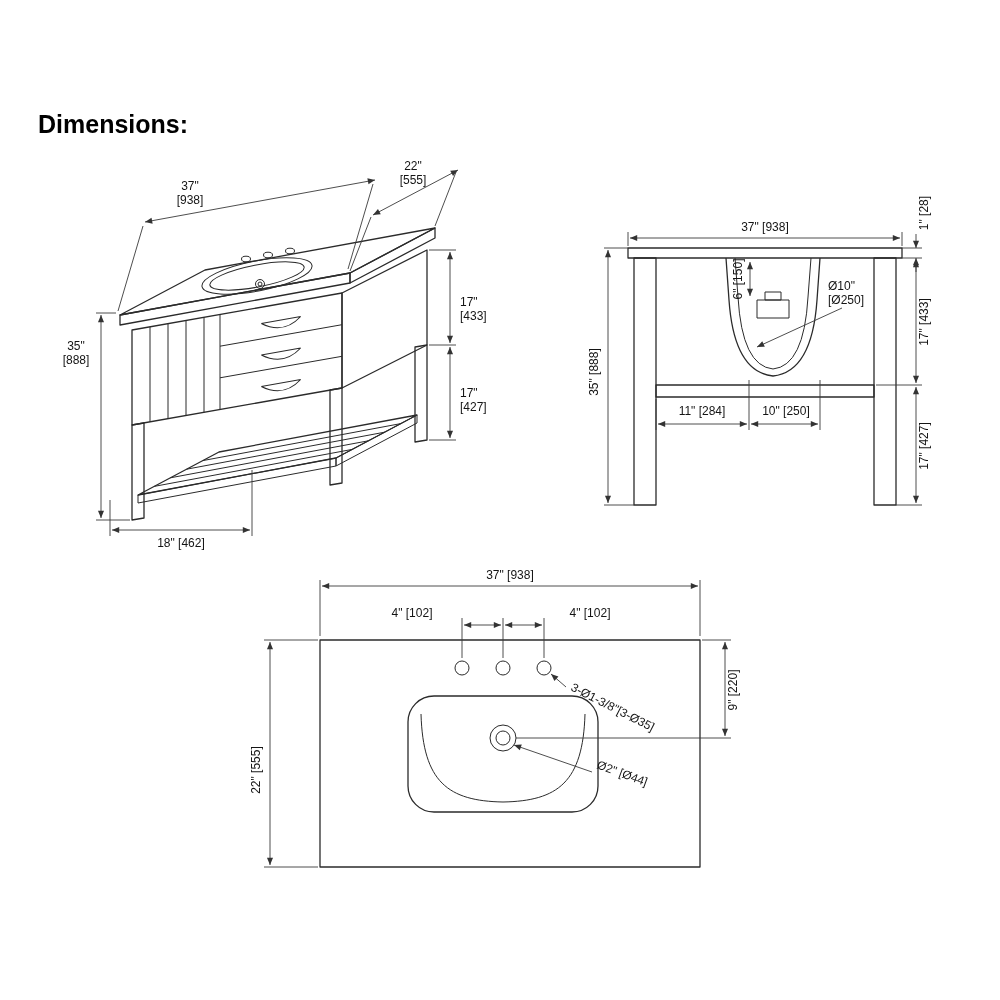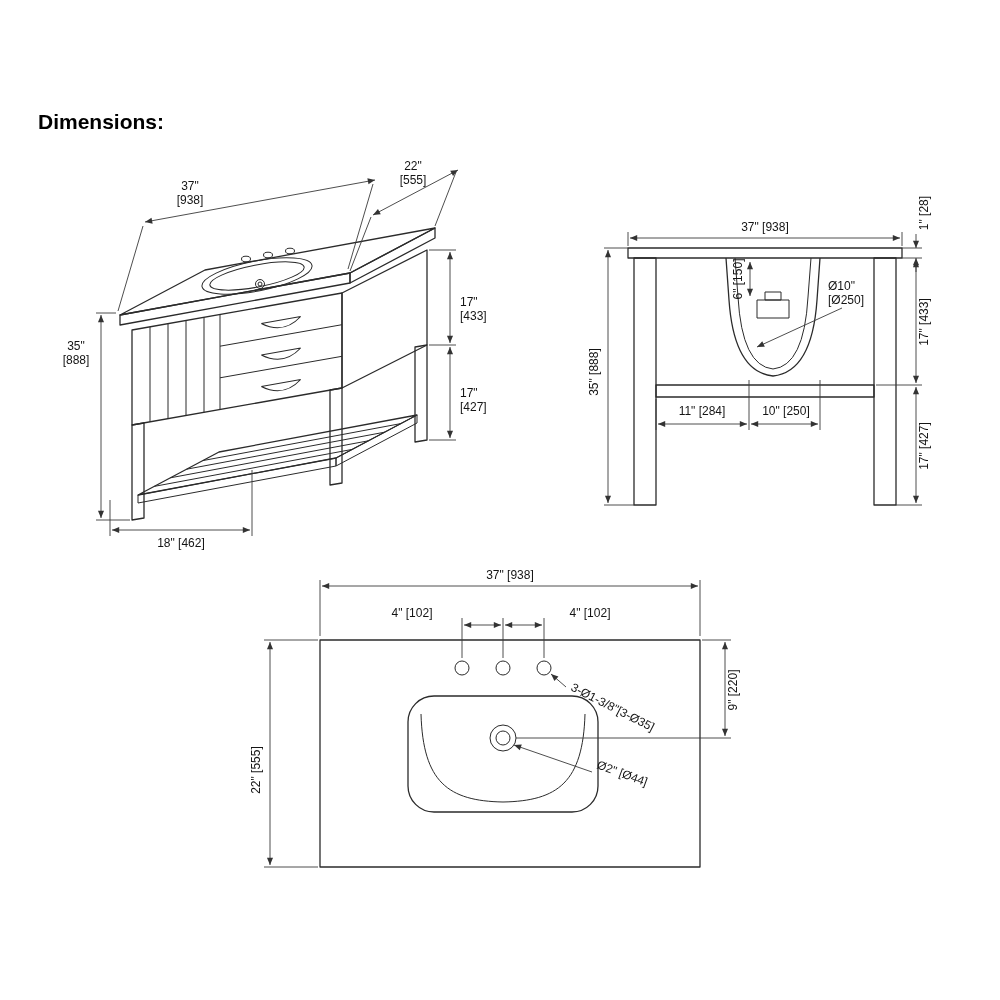--- a/index.html
+++ b/index.html
@@ -1,18 +1,18 @@
 <!DOCTYPE html>
 <html><head>
 <meta charset="utf-8">
 <style>
   html,body{margin:0;padding:0;background:#ffffff;}
   #page{position:relative;width:1000px;height:1000px;background:#fff;overflow:hidden;
         font-family:"Liberation Sans",sans-serif;}
-  #title{position:absolute;left:38px;top:110px;font-size:21px;font-weight:bold;color:#000;}
+  #title{position:absolute;left:38px;top:110px;font-size:25px;font-weight:bold;color:#000;}
   svg{position:absolute;left:0;top:0;}
   .o{fill:none;stroke:#2b2b2b;stroke-width:1.3;stroke-linejoin:round;}
   .o2{fill:none;stroke:#2b2b2b;stroke-width:1;stroke-linejoin:round;}
   .d{fill:none;stroke:#3a3a3a;stroke-width:0.9;}
   text{font-family:"Liberation Sans",sans-serif;font-size:12px;fill:#141414;}
 </style>
 </head>
 <body>
 
 <div id="page">

